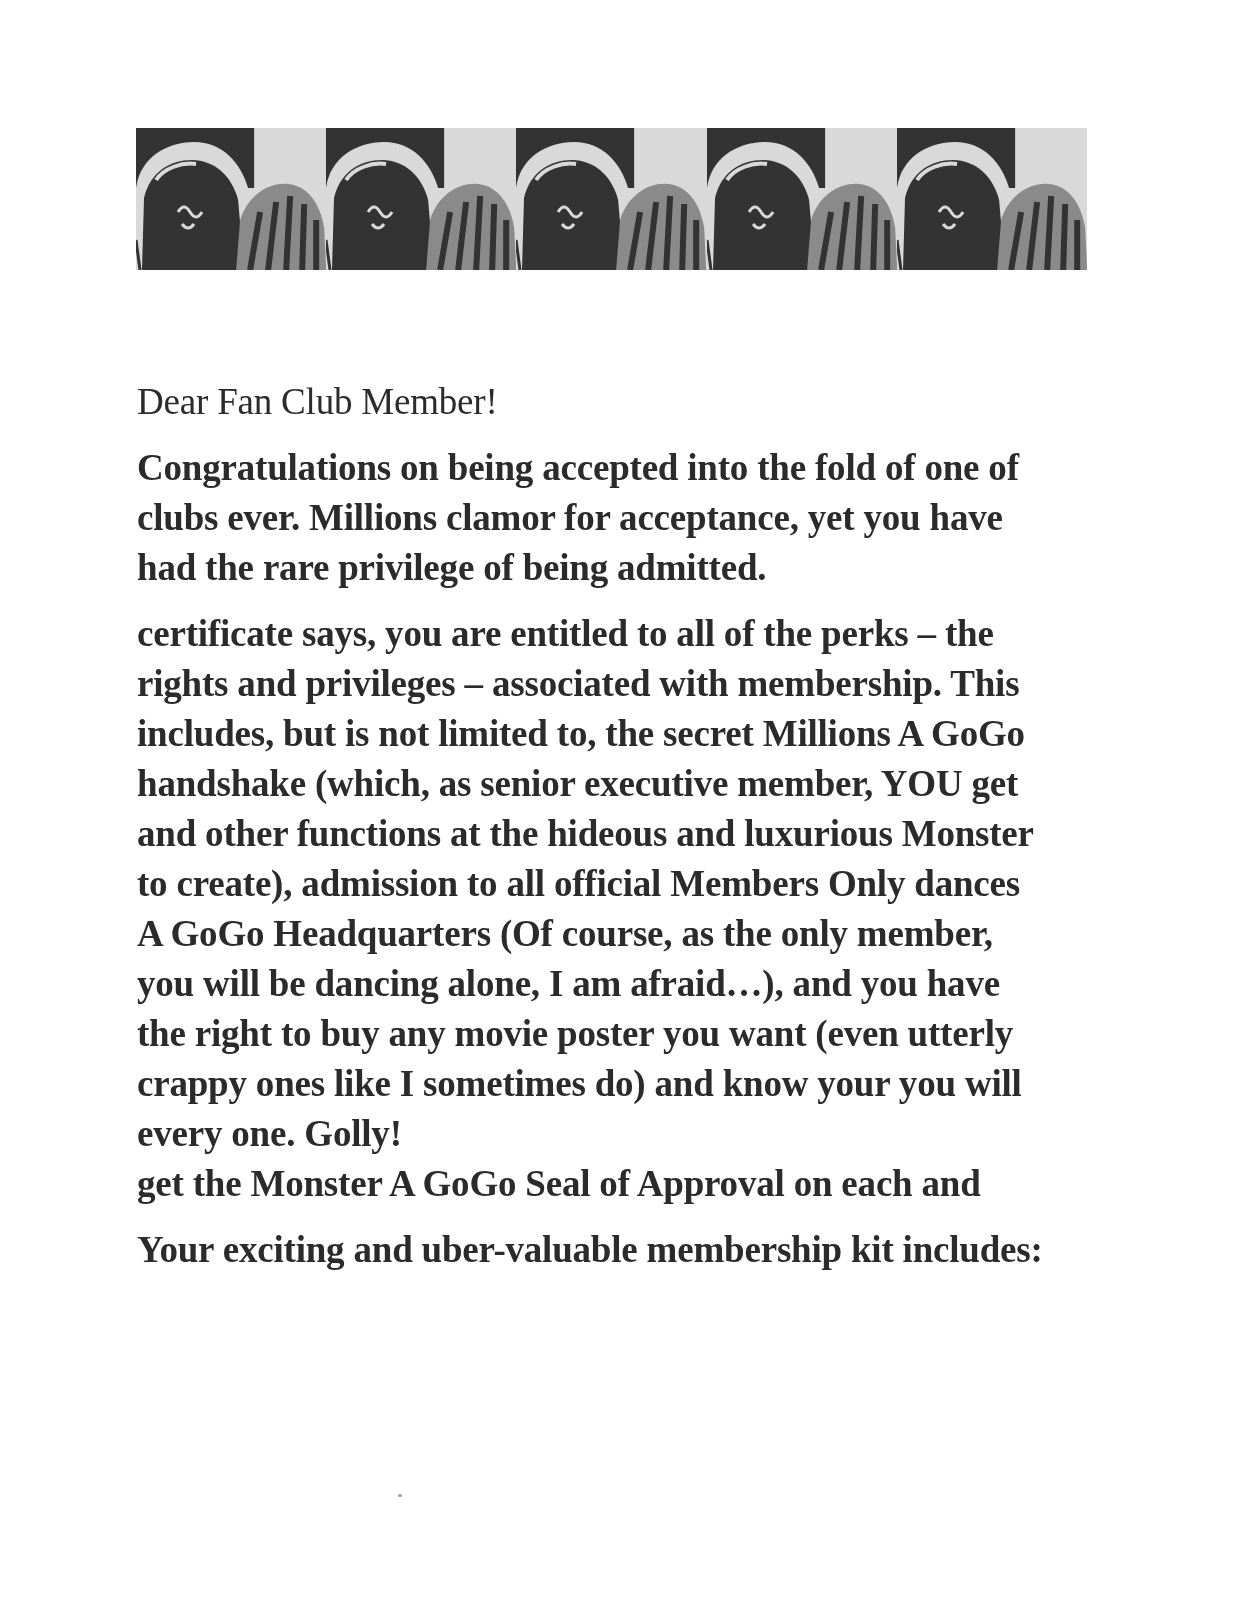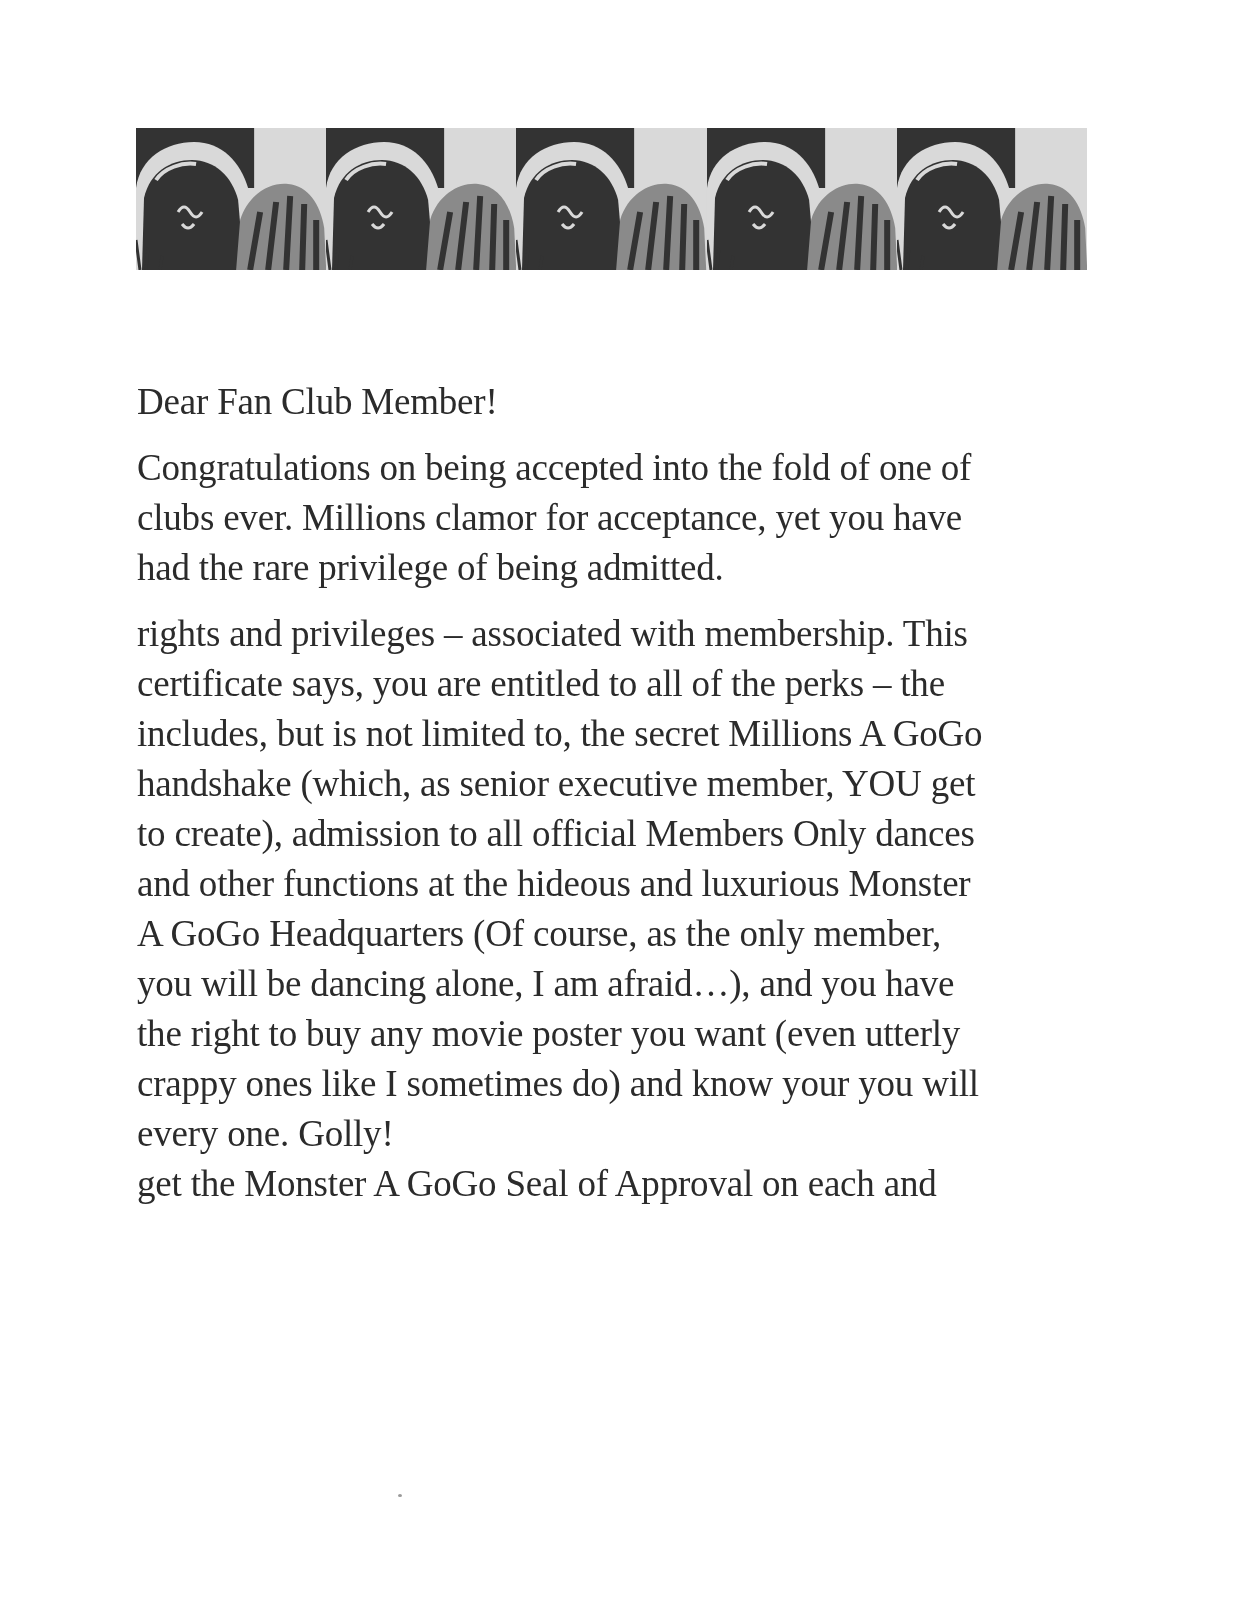--- a/index.html
+++ b/index.html
@@ -43,20 +43,21 @@
       font-size: 37px;
       line-height: 50px;
       letter-spacing: -0.2px;
       margin-top: 21px;
     }
     .salutation {
       margin: 0 0 16px 0;
     }
     .para {
       margin: 0 0 16px 0;
+      font-weight: bold;
     }
     .line {
       display: block;
       white-space: nowrap;
     }
     .specks {
       position: absolute;
       left: 398px;
       top: 1494px;
       width: 4px;
@@ -139,29 +140,32 @@
 <div class="letter">
   <div class="salutation">Dear Fan Club Member!</div>
 
   <div class="para">
     <span class="line">Congratulations on being accepted into the fold of one of</span>
     <span class="line">clubs ever. Millions clamor for acceptance, yet you have</span>
     <span class="line">had the rare privilege of being admitted.</span>
   </div>
 
   <div class="para">
+    <span class="line">certificate says, you are entitled to all of the perks – the</span>
     <span class="line">rights and privileges – associated with membership. This</span>
-    <span class="line">certificate says, you are entitled to all of the perks – the</span>
     <span class="line">includes, but is not limited to, the secret Millions A GoGo</span>
     <span class="line">handshake (which, as senior executive member, YOU get</span>
+    <span class="line">and other functions at the hideous and luxurious Monster</span>
     <span class="line">to create), admission to all official Members Only dances</span>
-    <span class="line">and other functions at the hideous and luxurious Monster</span>
     <span class="line">A GoGo Headquarters (Of course, as the only member,</span>
     <span class="line">you will be dancing alone, I am afraid…), and you have</span>
     <span class="line">the right to buy any movie poster you want (even utterly</span>
     <span class="line">crappy ones like I sometimes do) and know your you will</span>
     <span class="line">every one. Golly!</span>
     <span class="line">get the Monster A GoGo Seal of Approval on each and</span>
   </div>
 
+  <div class="para">
+    <span class="line">Your exciting and uber-valuable membership kit includes:</span>
+  </div>
 </div>
 
 <div class="specks"></div>
 
 </body></html>

